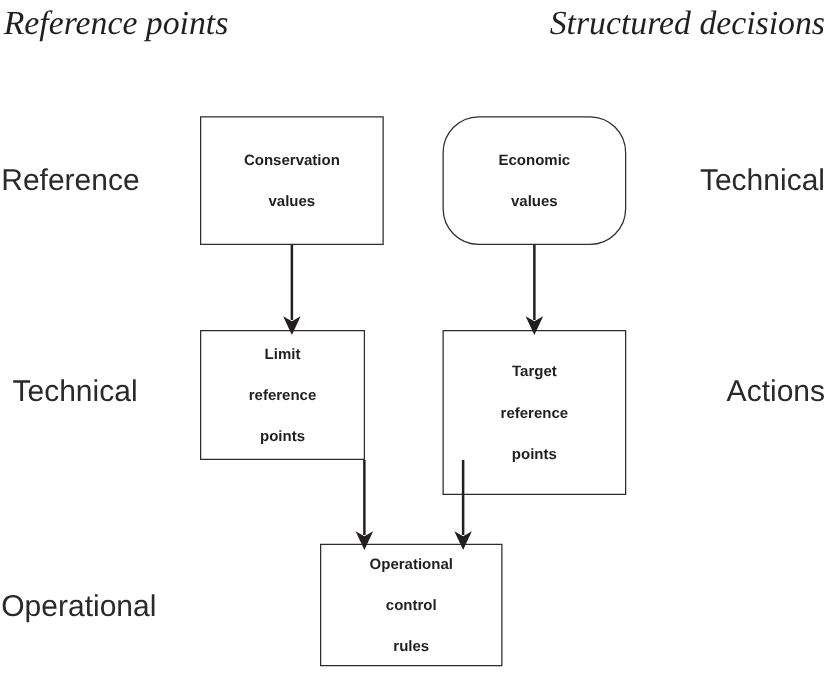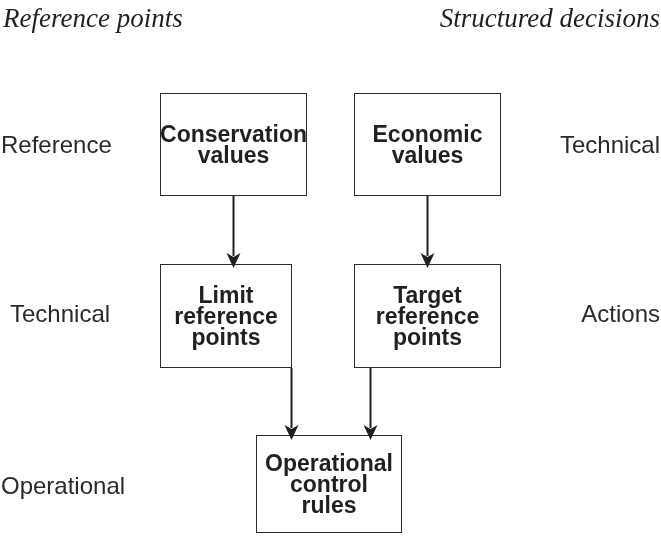--- a/index.html
+++ b/index.html
@@ -37,22 +37,22 @@
   .rowlab.right{text-align:right;}
   .node{
     position:absolute;
     border:1.5px solid var(--border);
     background:var(--bg);
     display:flex;align-items:center;justify-content:center;
     box-sizing:border-box;
   }
   .node .lbl{
     font-weight:bold;
-    font-size:23px;
-    line-height:21px;
+    font-size:12px;
+    line-height:33px;
     text-align:center;
     white-space:pre-line;
     color:var(--text);
   }
   svg.arrows{
     position:absolute;left:0;top:0;
     pointer-events:none;
   }
   svg.arrows line{stroke:var(--arrow);stroke-width:2;}
   svg.arrows path{fill:var(--arrow);stroke:none;}
@@ -69,30 +69,30 @@
   <div class="rowlab" style="left:10px;top:314px;">Technical</div>
   <div class="rowlab" style="left:1px;top:486px;">Operational</div>
 
   <div class="rowlab right" style="right:1px;top:145px;">Technical</div>
   <div class="rowlab right" style="right:1px;top:314px;">Actions</div>
 
   <div class="node" style="left:160px;top:93px;width:147px;height:103px;">
     <span class="lbl">Conservation
 values</span>
   </div>
-  <div class="node" style="left:354px;top:93px;width:147px;height:103px;">
+  <div class="node" style="left:354px;top:93px;width:147px;height:103px;border-radius:29px;">
     <span class="lbl">Economic
 values</span>
   </div>
   <div class="node" style="left:160px;top:264px;width:132px;height:104px;">
     <span class="lbl">Limit
 reference
 points</span>
   </div>
-  <div class="node" style="left:354px;top:264px;width:147px;height:104px;">
+  <div class="node" style="left:354px;top:264px;width:147px;height:132px;">
     <span class="lbl">Target
 reference
 points</span>
   </div>
   <div class="node" style="left:256px;top:435px;width:146px;height:98px;">
     <span class="lbl">Operational
 control
 rules</span>
   </div>
 

